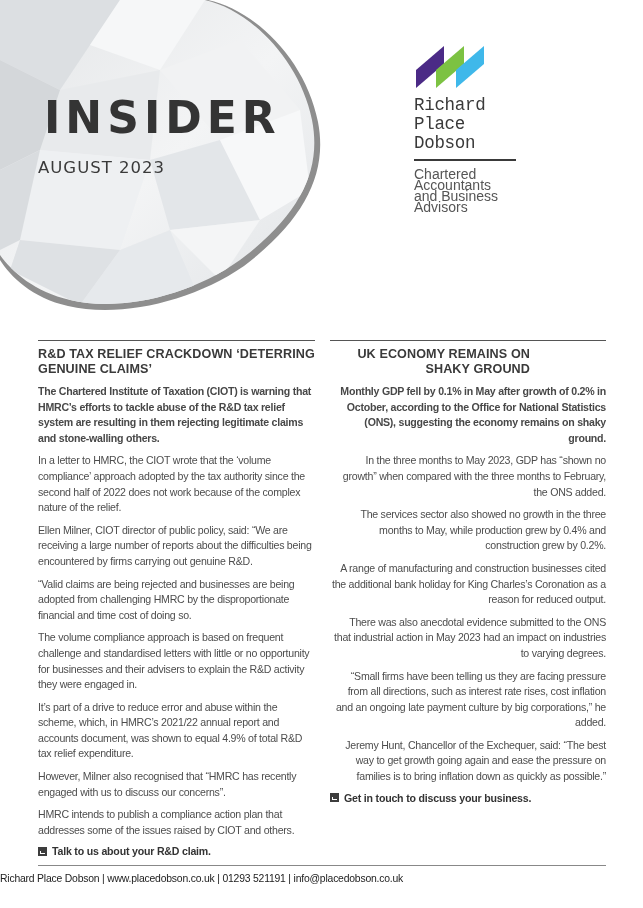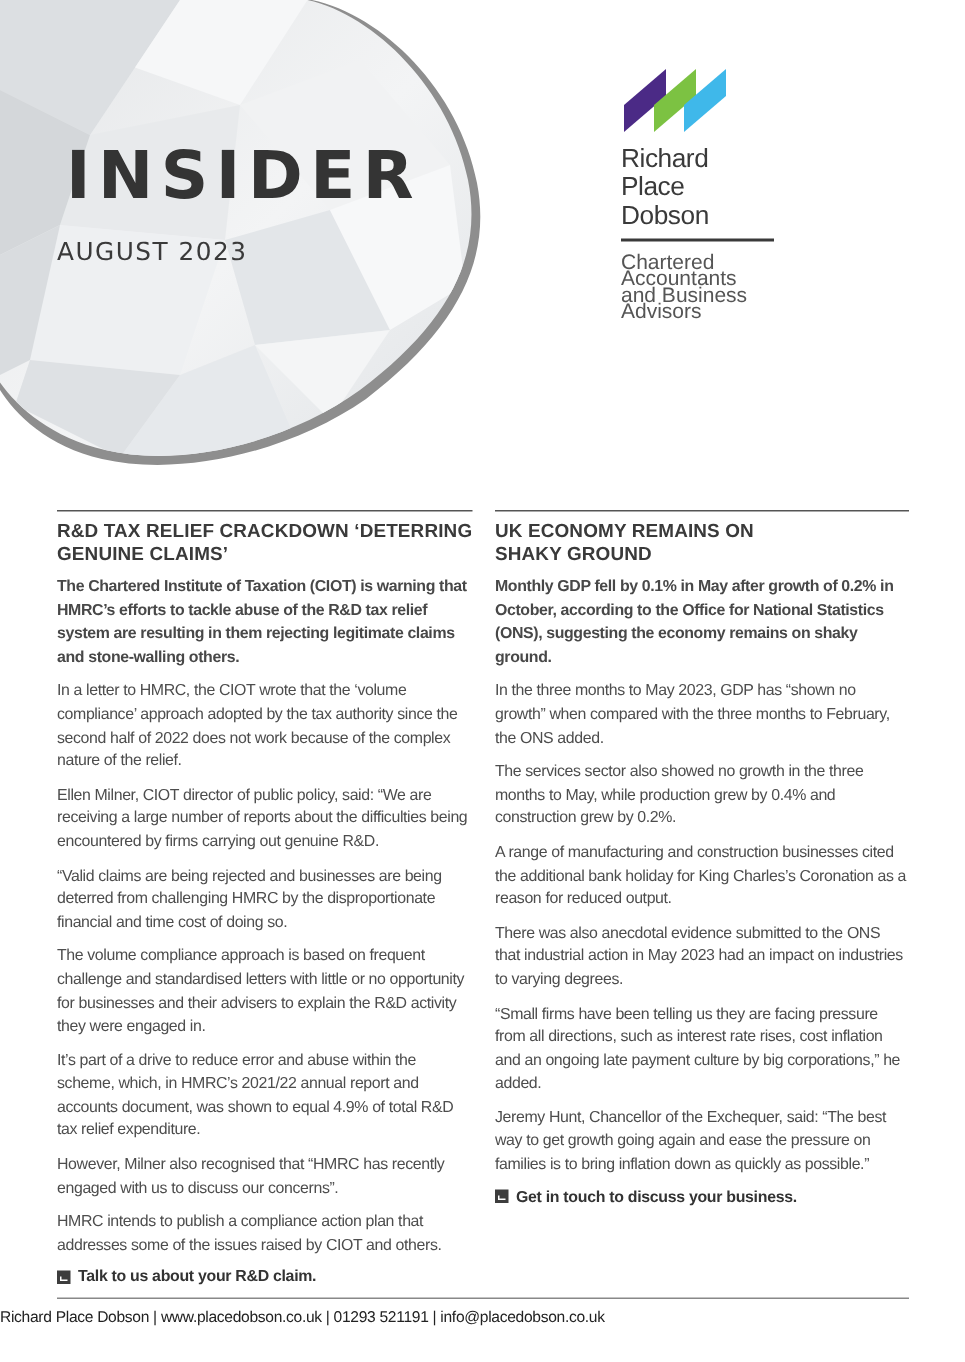--- a/index.html
+++ b/index.html
@@ -9,27 +9,27 @@
   .hero { position: absolute; left: 0; top: 0; width: 330px; height: 325px; }
   .hero svg { position: absolute; left: 0; top: 0; }
 
   .title { position: absolute; left: 44px; top: 96px; font-family: "DejaVu Sans", sans-serif;
            font-size: 44px; letter-spacing: 5px; color: #343434; font-weight: bold; line-height: 44px; }
   .subtitle { position: absolute; left: 38px; top: 158px; font-family: "DejaVu Sans", sans-serif;
               font-size: 16.5px; letter-spacing: 1px; color: #3a3a3a; line-height: 20px; }
 
   .logo { position: absolute; left: 414px; top: 44px; width: 130px; }
   .logo-mark { position: relative; width: 70px; height: 44px; }
-  .logo-name { margin-top: 8px; font-family: Liberation Sans, sans-serif; font-size: 17.5px; line-height: 19px; color: #3a3a3a; letter-spacing: -0.3px; }
+  .logo-name { margin-top: 8px; font-family: Liberation Mono, monospace; font-size: 17.5px; line-height: 19px; color: #3a3a3a; letter-spacing: -0.3px; }
   .logo-rule { width: 102px; height: 2px; background: #3a3a3a; margin-top: 6px; }
   .logo-tag { margin-top: 8px; font-size: 14px; line-height: 11px; color: #555; }
 
   .col { position: absolute; top: 340px; }
   .col-left { left: 38px; width: 277px; }
-  .col-right { left: 330px; width: 276px; }
+  .col-right { left: 330px; width: 276px; text-align: right; }
   .col-rule { height: 1px; background: #555; margin-bottom: 6px; }
   .col h2 { font-family: "Liberation Sans", sans-serif; font-weight: bold; font-size: 12.6px; line-height: 15px;
             color: #3a3a3a; letter-spacing: 0.1px; margin-bottom: 7px; }
   .col p { font-family: "Liberation Sans Narrow", "Liberation Sans", sans-serif; font-size: 10.6px; line-height: 15.6px;
            color: #4d4d4d; margin-bottom: 7px; letter-spacing: -0.25px; }
   .col p.lead { font-weight: bold; color: #484848; }
   .cta { display: flex; align-items: center; font-weight: bold; font-size: 10.6px; color: #333; letter-spacing: -0.2px; margin-top: 1px; }
   .cta-icon { width: 9px; height: 9px; background: #3d3d3d; position: relative; margin-right: 5px; }
   .cta-icon::after { content: ""; position: absolute; left: 2px; top: 4px; width: 4px; height: 2px;
                      border-left: 1.2px solid #fff; border-bottom: 1.2px solid #fff; }
@@ -95,21 +95,21 @@
     <div>and Business Advisors</div>
   </div>
 </div>
 
 <div class="col col-left">
   <div class="col-rule"></div>
   <h2>R&amp;D TAX RELIEF CRACKDOWN ‘DETERRING GENUINE CLAIMS’</h2>
   <p class="lead">The Chartered Institute of Taxation (CIOT) is warning that HMRC’s efforts to tackle abuse of the R&amp;D tax relief system are resulting in them rejecting legitimate claims and stone-walling others.</p>
   <p>In a letter to HMRC, the CIOT wrote that the ‘volume compliance’ approach adopted by the tax authority since the second half of 2022 does not work because of the complex nature of the relief.</p>
   <p>Ellen Milner, CIOT director of public policy, said: “We are receiving a large number of reports about the difficulties being encountered by firms carrying out genuine R&amp;D.</p>
-  <p>“Valid claims are being rejected and businesses are being deterred from challenging HMRC by the disproportionate financial and time cost of doing so.</p>
+  <p>“Valid claims are being rejected and businesses are being adopted from challenging HMRC by the disproportionate financial and time cost of doing so.</p>
   <p>The volume compliance approach is based on frequent challenge and standardised letters with little or no opportunity for businesses and their advisers to explain the R&amp;D activity they were engaged in.</p>
   <p>It’s part of a drive to reduce error and abuse within the scheme, which, in HMRC’s 2021/22 annual report and accounts document, was shown to equal 4.9% of total R&amp;D tax relief expenditure.</p>
   <p>However, Milner also recognised that “HMRC has recently engaged with us to discuss our concerns”.</p>
   <p>HMRC intends to publish a compliance action plan that addresses some of the issues raised by CIOT and others.</p>
   <div class="cta">
     <span class="cta-icon"></span>
     <span>Talk to us about your R&amp;D claim.</span>
   </div>
 </div>
 

